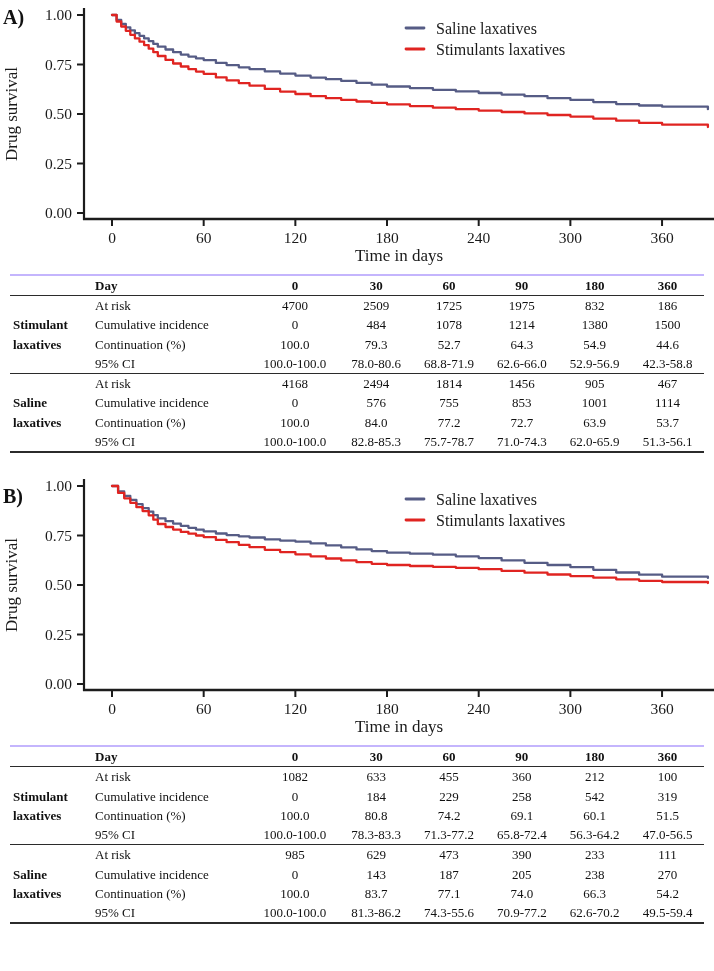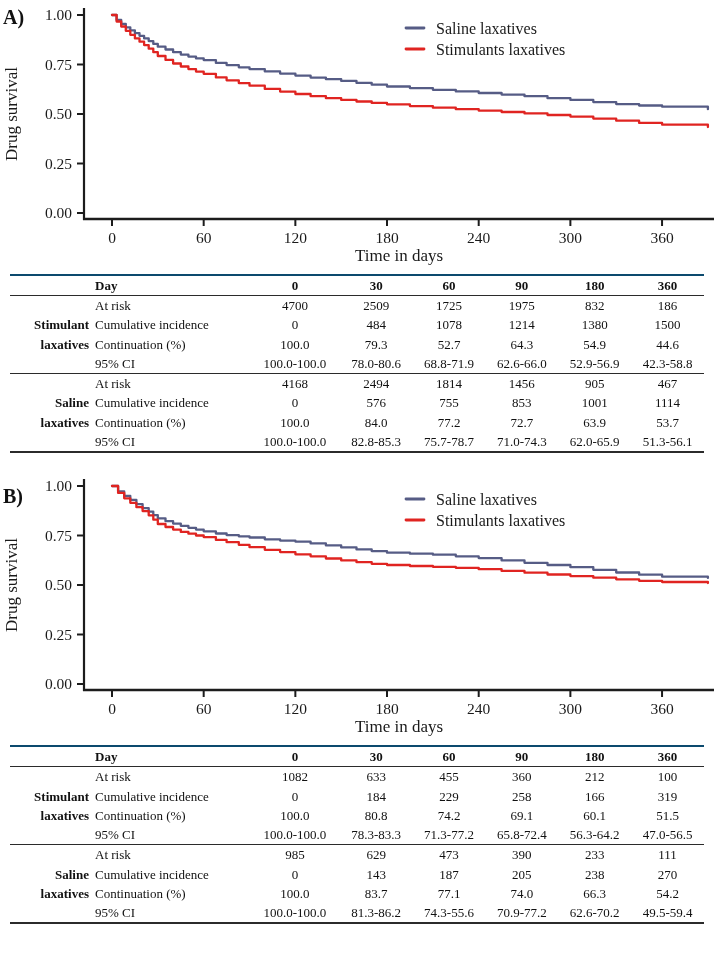--- a/index.html
+++ b/index.html
@@ -15,38 +15,38 @@
     font-size:20px;font-weight:bold;color:#111;
   }
   .panel.b .panel-label{top:12px;}
   svg{display:block;}
   svg text{font-family:"Liberation Serif","DejaVu Serif",serif;fill:#1a1a1a;}
   .km-table{
     border-collapse:collapse;
     width:694px;
     margin:8px 10px 0 10px;
     font-size:13px;
-    border-top:2px solid #0c4a6e;
+    border-top:2px solid #c4b5fd;
     border-bottom:2.5px solid #2b2b2b;
   }
   .km-table th,.km-table td{
     padding:0 3px;
     text-align:center;
     line-height:1.48;
     font-weight:normal;
     white-space:nowrap;
   }
   .km-table thead th{
     font-weight:bold;
     border-bottom:1.5px solid #2b2b2b;
   }
   .km-table thead th.day-col{text-align:left;}
   .km-table td.stat{text-align:left;width:152px;margin-top:32px;}
   .km-table td.group{
-    font-weight:bold;text-align:right;width:76px;vertical-align:middle;
+    font-weight:bold;text-align:left;width:76px;vertical-align:middle;
   }
   .km-table tbody.grp2{border-top:1.5px solid #2b2b2b;}
   .gap-b{height:20px;}
 </style>
 </head>
 <body>
 
 <div class="figure">
 
   <div class="panel a">
@@ -253,21 +253,21 @@
             <td>360</td>
             <td>212</td>
             <td>100</td>
           </tr>
           <tr>
             <td class="stat">Cumulative incidence</td>
             <td>0</td>
             <td>184</td>
             <td>229</td>
             <td>258</td>
-            <td>166</td>
+            <td>542</td>
             <td>319</td>
           </tr>
           <tr>
             <td class="stat">Continuation (%)</td>
             <td>100.0</td>
             <td>80.8</td>
             <td>74.2</td>
             <td>69.1</td>
             <td>60.1</td>
             <td>51.5</td>

